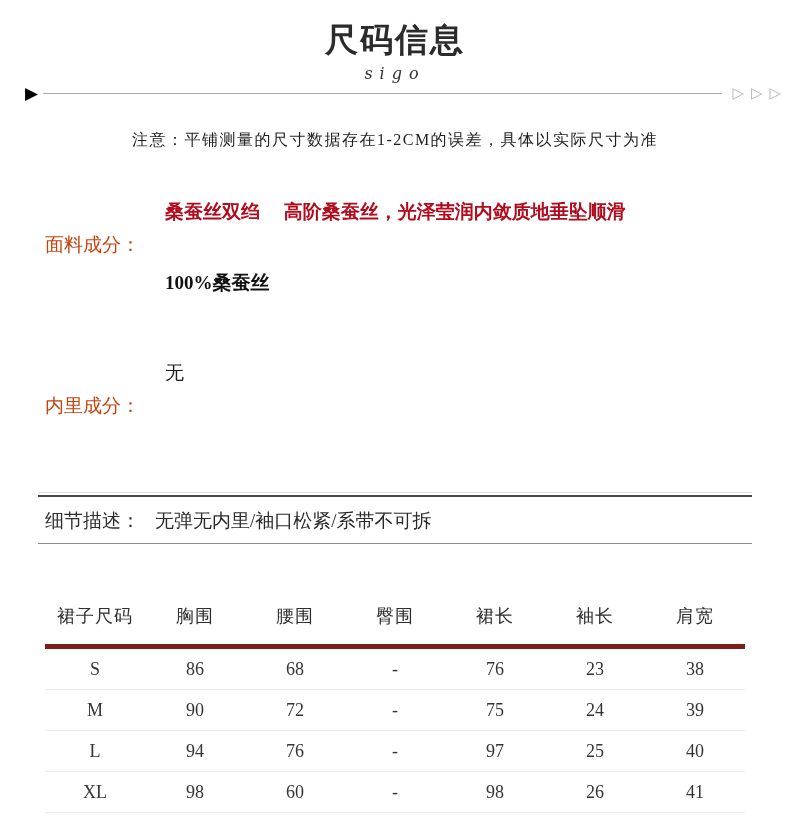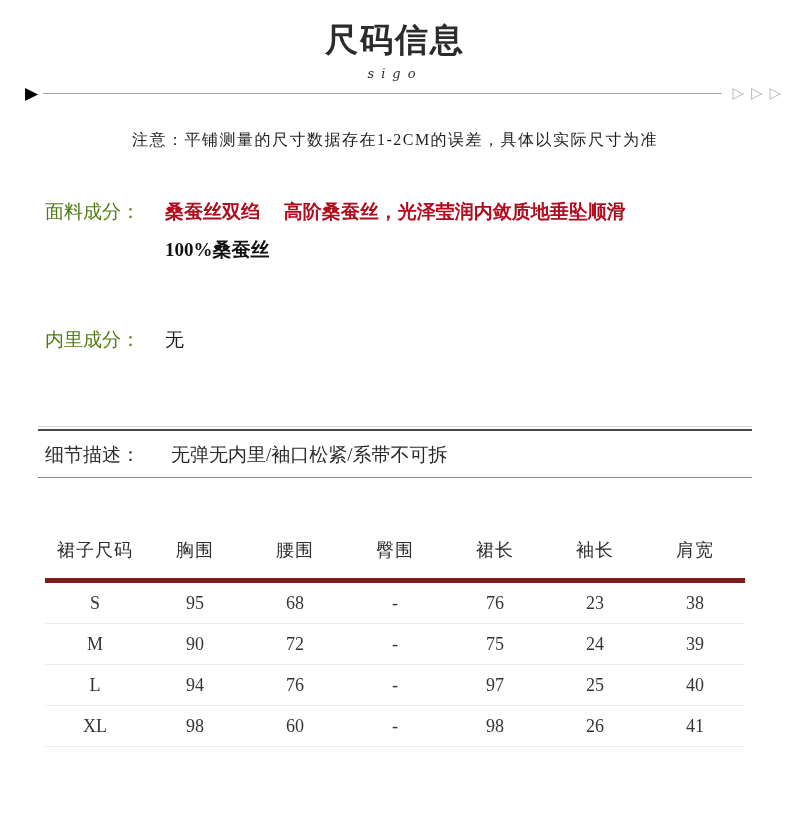--- a/index.html
+++ b/index.html
@@ -23,21 +23,21 @@
     font-size: 33px;
     font-weight: 700;
     letter-spacing: 2px;
     color: #2b2b2b;
     font-family: "DejaVu Sans", "Liberation Sans", sans-serif;
     line-height: 40px;
   }
   .script-sub {
     text-align: center;
     margin-top: 6px;
-    font-size: 13px;
+    font-size: 16px;
     font-style: italic;
     letter-spacing: 7px;
     color: #333;
     line-height: 16px;
     font-family: "DejaVu Serif", serif;
   }
 
   
   .divider {
     display: flex;
@@ -74,21 +74,21 @@
     text-align: center;
     font-size: 16px;
     letter-spacing: 1.5px;
     color: #1f1f1f;
     line-height: 20px;
   }
 
   
   .section-fabric { margin-top: 46px; margin-left: 45px; }
   .sec-row { display: flex; font-size: 19px; line-height: 32px; }
-  .sec-label { width: 120px; color: #4d7c0f; flex-shrink: 0; }
+  .sec-label { width: 120px; color: #c2410c; flex-shrink: 0; margin-top: 33px; }
   .value-red {
     font-weight: 700;
     white-space: pre-wrap;
     text-align: center;
   }
   .fabric-detail {
     margin-left: 120px;
     font-size: 19px;
     font-weight: 700;
     color: #111;
@@ -103,21 +103,20 @@
     margin: 70px 38px 0 38px;
     height: 2px;
     border-top: 1px solid #d9d9d9;
     border-bottom: 2px solid #4a4a4a;
   }
   .detail-row {
     display: flex;
     font-size: 19px;
     line-height: 26px;
     padding: 11px 0 9px 45px;
-    gap: 16px;
   }
   .detail-label { width: 110px; flex-shrink: 0; }
   .detail-value { color: #2a2a2a; }
   .rule-single {
     margin: 0 38px;
     height: 0;
     border-top: 1px solid #8c8c8c;
   }
 
   
@@ -190,21 +189,21 @@
         <th>腰围</th>
         <th>臀围</th>
         <th>裙长</th>
         <th>袖长</th>
         <th>肩宽</th>
       </tr>
     </thead>
     <tbody>
       <tr>
         <td>S</td>
-        <td>95</td>
+        <td>86</td>
         <td>68</td>
         <td>-</td>
         <td>76</td>
         <td>23</td>
         <td>38</td>
       </tr>
       <tr>
         <td>M</td>
         <td>90</td>
         <td>72</td>

